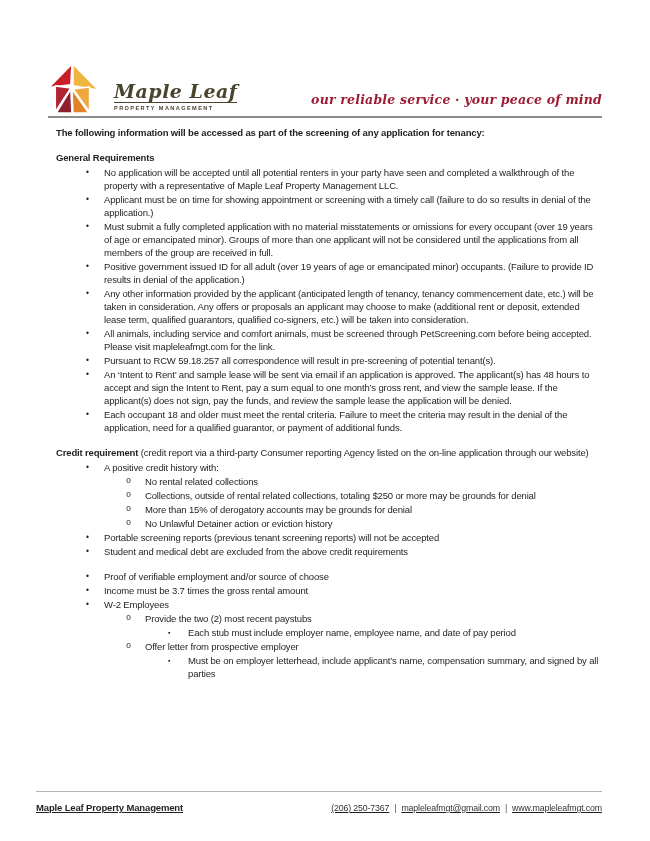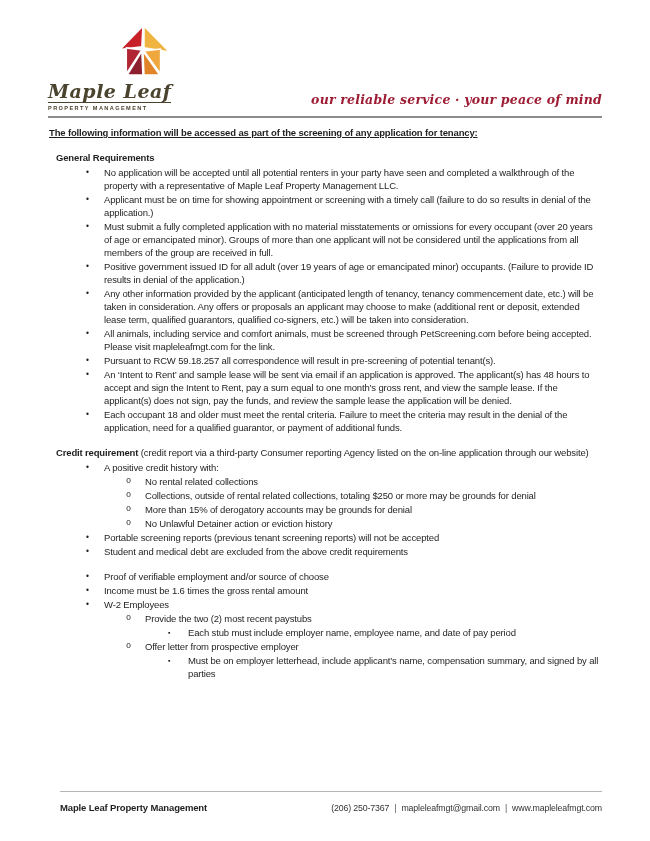--- a/index.html
+++ b/index.html
@@ -18,21 +18,21 @@
     line-height:13px;
   }
   
   .letterhead{
     margin-top:52px;
     display:flex;
     justify-content:space-between;
     align-items:flex-end;
     height:64px;
   }
-  .logo{display:flex;align-items:flex-end;gap:4px;flex-direction:column;}
+  .logo{display:flex;align-items:flex-end;gap:14px;}
   .logo svg{display:block;}
   .logo-text{padding-bottom:4px;}
   .logo-name{
     font-family:"DejaVu Serif", serif;
     font-style:italic;font-weight:bold;
     font-size:19px;line-height:19px;
     color:var(--logo_text,#4a432e);
     letter-spacing:0.5px;
   }
   .logo-subname{
@@ -57,37 +57,37 @@
     margin:34px 0 6px 0;
     font-size:22px;line-height:26px;
     letter-spacing:0.8px;word-spacing:2px;
     font-weight:bold;
     color:var(--accent,#9d1c33);
   }
   .title-rule{
     border:none;border-top:2px solid #8c8c8c;
     margin:0 0 8px 0;
   }
-  .intro{font-weight:bold;margin:0 0 12px 1px;text-decoration:underline;}
+  .intro{font-weight:bold;margin:0 0 12px 8px;}
   
   .section{margin:0 0 12px 8px;}
   .section-heading{margin:0 0 2px 0;}
   .section-heading .lead{font-weight:bold;}
   .li{display:flex;margin-bottom:1px;}
   .marker{flex:0 0 auto;text-align:left;}
   .li-text{flex:1 1 auto;}
   .lv1{margin-left:30px;}
   .lv1 .marker{width:18px;font-size:8.5px;}
   .lv2{margin-left:70px;}
   .lv2 .marker{width:19px;font-size:8.5px;font-family:"Liberation Mono",monospace;}
   .lv3{margin-left:112px;}
   .lv3 .marker{width:20px;font-size:7px;line-height:13px;}
   
   .doc-footer{
-    position:absolute;left:60px;right:48px;bottom:26px;
+    position:absolute;left:36px;right:48px;bottom:26px;text-decoration:underline;
   }
   .footer-rule{border:none;border-top:1px solid #b5b5b5;margin:0 0 9px 0;}
   .footer-row{display:flex;justify-content:space-between;align-items:baseline;}
   .footer-company{font-weight:bold;font-size:9.5px;}
   .footer-contact{font-size:8.8px;color:#333;}
   .footer-contact .sep{margin:0 5px;color:#555;}
 </style>
 </head>
 <body>
 
@@ -131,21 +131,21 @@
       <span class="li-text">No application will be accepted until all potential renters in your party have seen and completed a walkthrough of the property with a representative of Maple Leaf Property Management LLC.</span>
     </div>
 
     <div class="li lv1">
       <span class="marker">•</span>
       <span class="li-text">Applicant must be on time for showing appointment or screening with a timely call (failure to do so results in denial of the application.)</span>
     </div>
 
     <div class="li lv1">
       <span class="marker">•</span>
-      <span class="li-text">Must submit a fully completed application with no material misstatements or omissions for every occupant (over 20 years of age or emancipated minor). Groups of more than one applicant will not be considered until the applications from all members of the group are received in full.</span>
+      <span class="li-text">Must submit a fully completed application with no material misstatements or omissions for every occupant (over 19 years of age or emancipated minor). Groups of more than one applicant will not be considered until the applications from all members of the group are received in full.</span>
     </div>
 
     <div class="li lv1">
       <span class="marker">•</span>
       <span class="li-text">Positive government issued ID for all adult (over 19 years of age or emancipated minor) occupants. (Failure to provide ID results in denial of the application.)</span>
     </div>
 
     <div class="li lv1">
       <span class="marker">•</span>
       <span class="li-text">Any other information provided by the applicant (anticipated length of tenancy, tenancy commencement date, etc.) will be taken in consideration. Any offers or proposals an applicant may choose to make (additional rent or deposit, extended lease term, qualified guarantors, qualified co-signers, etc.) will be taken into consideration.</span>
@@ -217,21 +217,21 @@
 
     <div class="section">
       <div class="bullet-list">
     <div class="li lv1">
       <span class="marker">•</span>
       <span class="li-text">Proof of verifiable employment and/or source of choose</span>
     </div>
 
     <div class="li lv1">
       <span class="marker">•</span>
-      <span class="li-text">Income must be 1.6 times the gross rental amount</span>
+      <span class="li-text">Income must be 3.7 times the gross rental amount</span>
     </div>
 
     <div class="li lv1">
       <span class="marker">•</span>
       <span class="li-text">W-2 Employees</span>
     </div>
 
     <div class="li lv2">
       <span class="marker">o</span>
       <span class="li-text">Provide the two (2) most recent paystubs</span>

